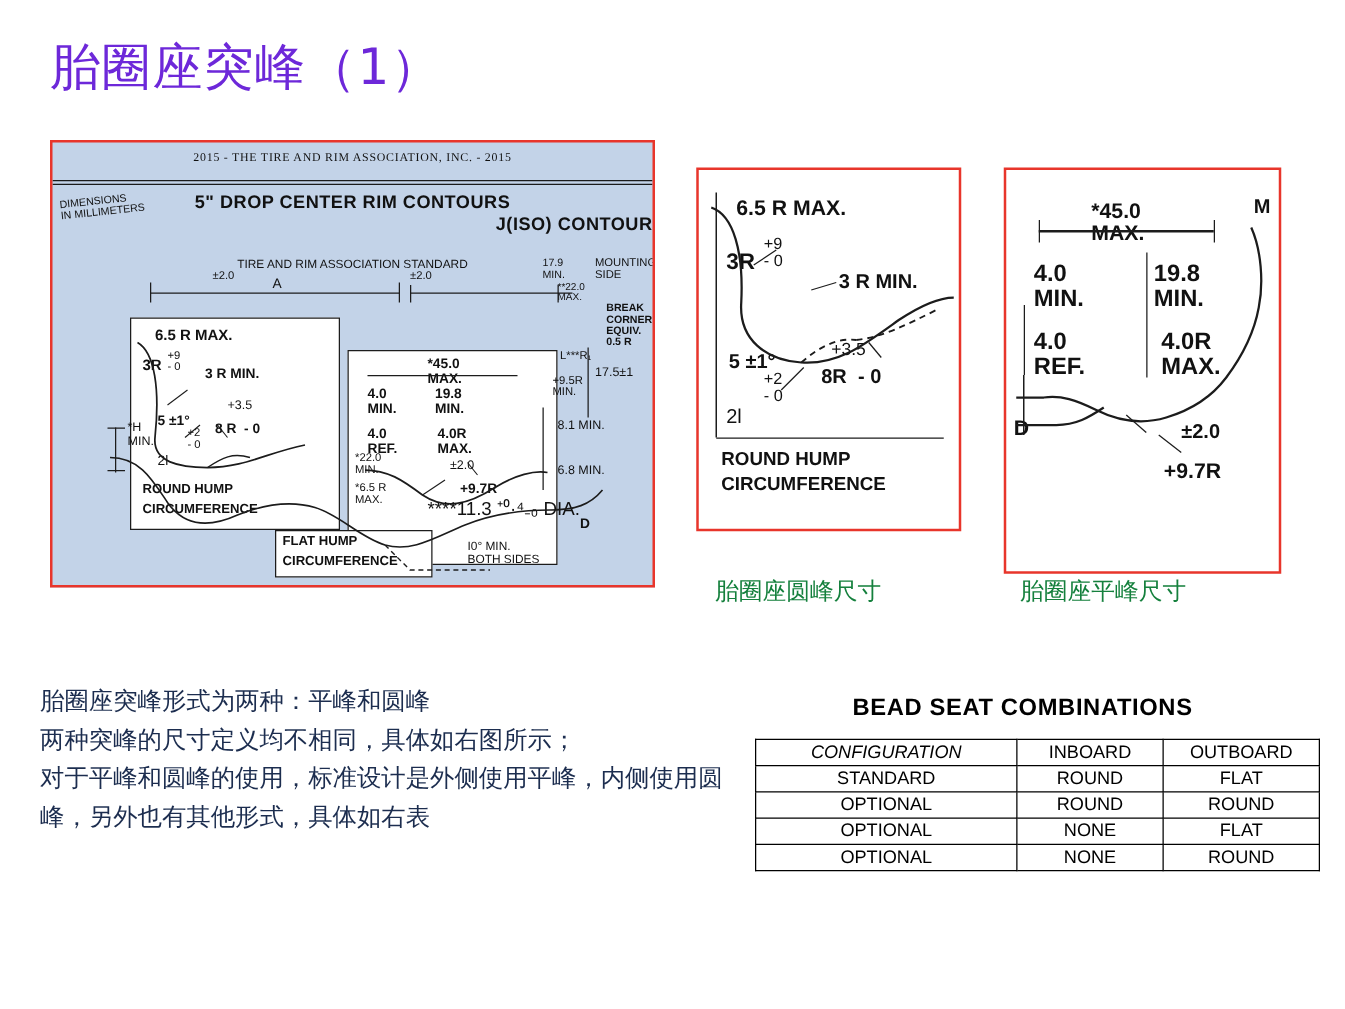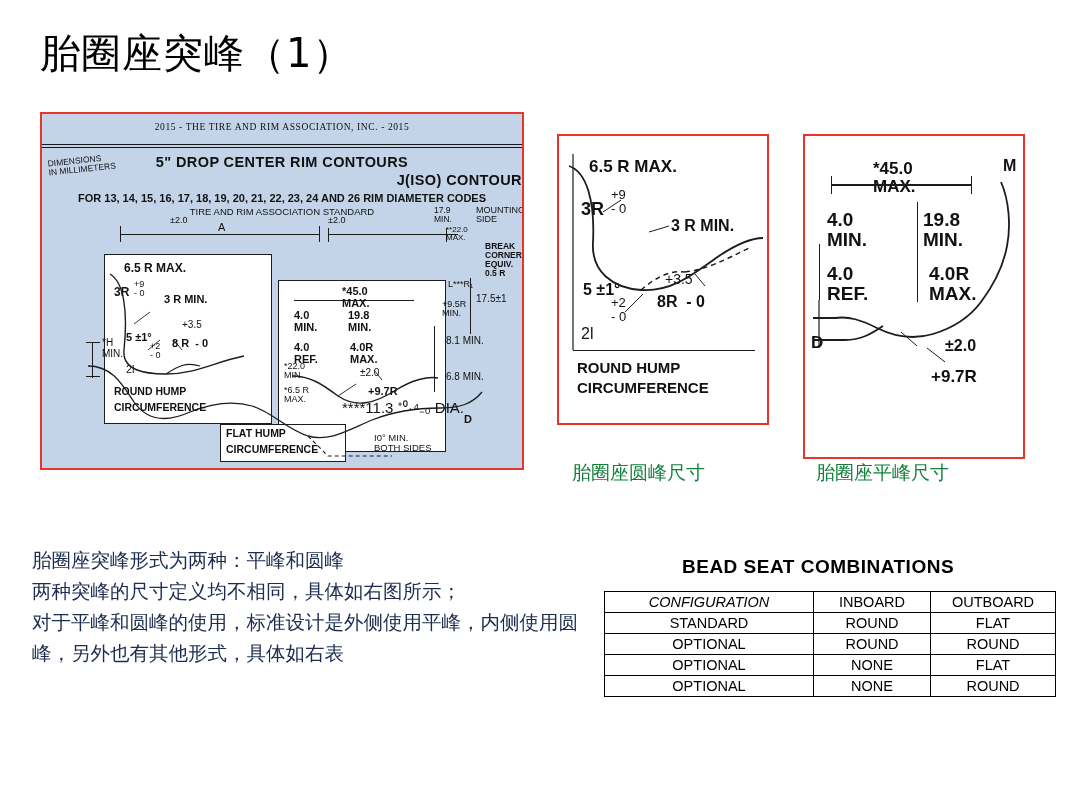--- a/index.html
+++ b/index.html
@@ -18,21 +18,21 @@
     position: absolute;
     left: 0; top: 0;
     width: 1076px;
     height: 807px;
   }
   .slide-title {
     position: absolute;
     left: 40px;
     top: 26px;
     font-size: 40px;
-    color: #000000;
+    color: #6d28d9;
     font-family: "DejaVu Sans", "Liberation Sans", sans-serif;
     letter-spacing: 1px;
     white-space: nowrap;
   }
 
   
   .fig-main {
     position: absolute;
     left: 40px;
     top: 112px;
@@ -212,21 +212,20 @@
   <div class="slide-title">胎圈座突峰（1）</div>
 
   <div class="fig-main">
 
     <div class="t-assoc">2015 - THE TIRE AND RIM ASSOCIATION, INC. - 2015</div>
     <div class="hdr-rule"></div>
     <div class="hdr-rule2"></div>
 
     <div class="t-title1">5" DROP CENTER RIM CONTOURS</div>
     <div class="t-title2">J(ISO) CONTOUR</div>
-    <div class="t-title3">FOR 13, 14, 15, 16, 17, 18, 19, 20, 21, 22, 23, 24 AND 26 RIM DIAMETER CODES</div>
     <div class="t-title4">TIRE AND RIM ASSOCIATION STANDARD</div>
 
     <div class="dim-mm lbl" style="font-size:8.5px;">DIMENSIONS
 IN MILLIMETERS</div>
 
     <div class="ln" style="left:78px; top:120px; width:200px; height:1px;"></div>
     <div class="ln" style="left:78px; top:112px; width:1px; height:16px;"></div>
     <div class="ln" style="left:277px; top:112px; width:1px; height:16px;"></div>
     <div class="lbl" style="left:176px; top:108px; font-size:11px;">A</div>
 

